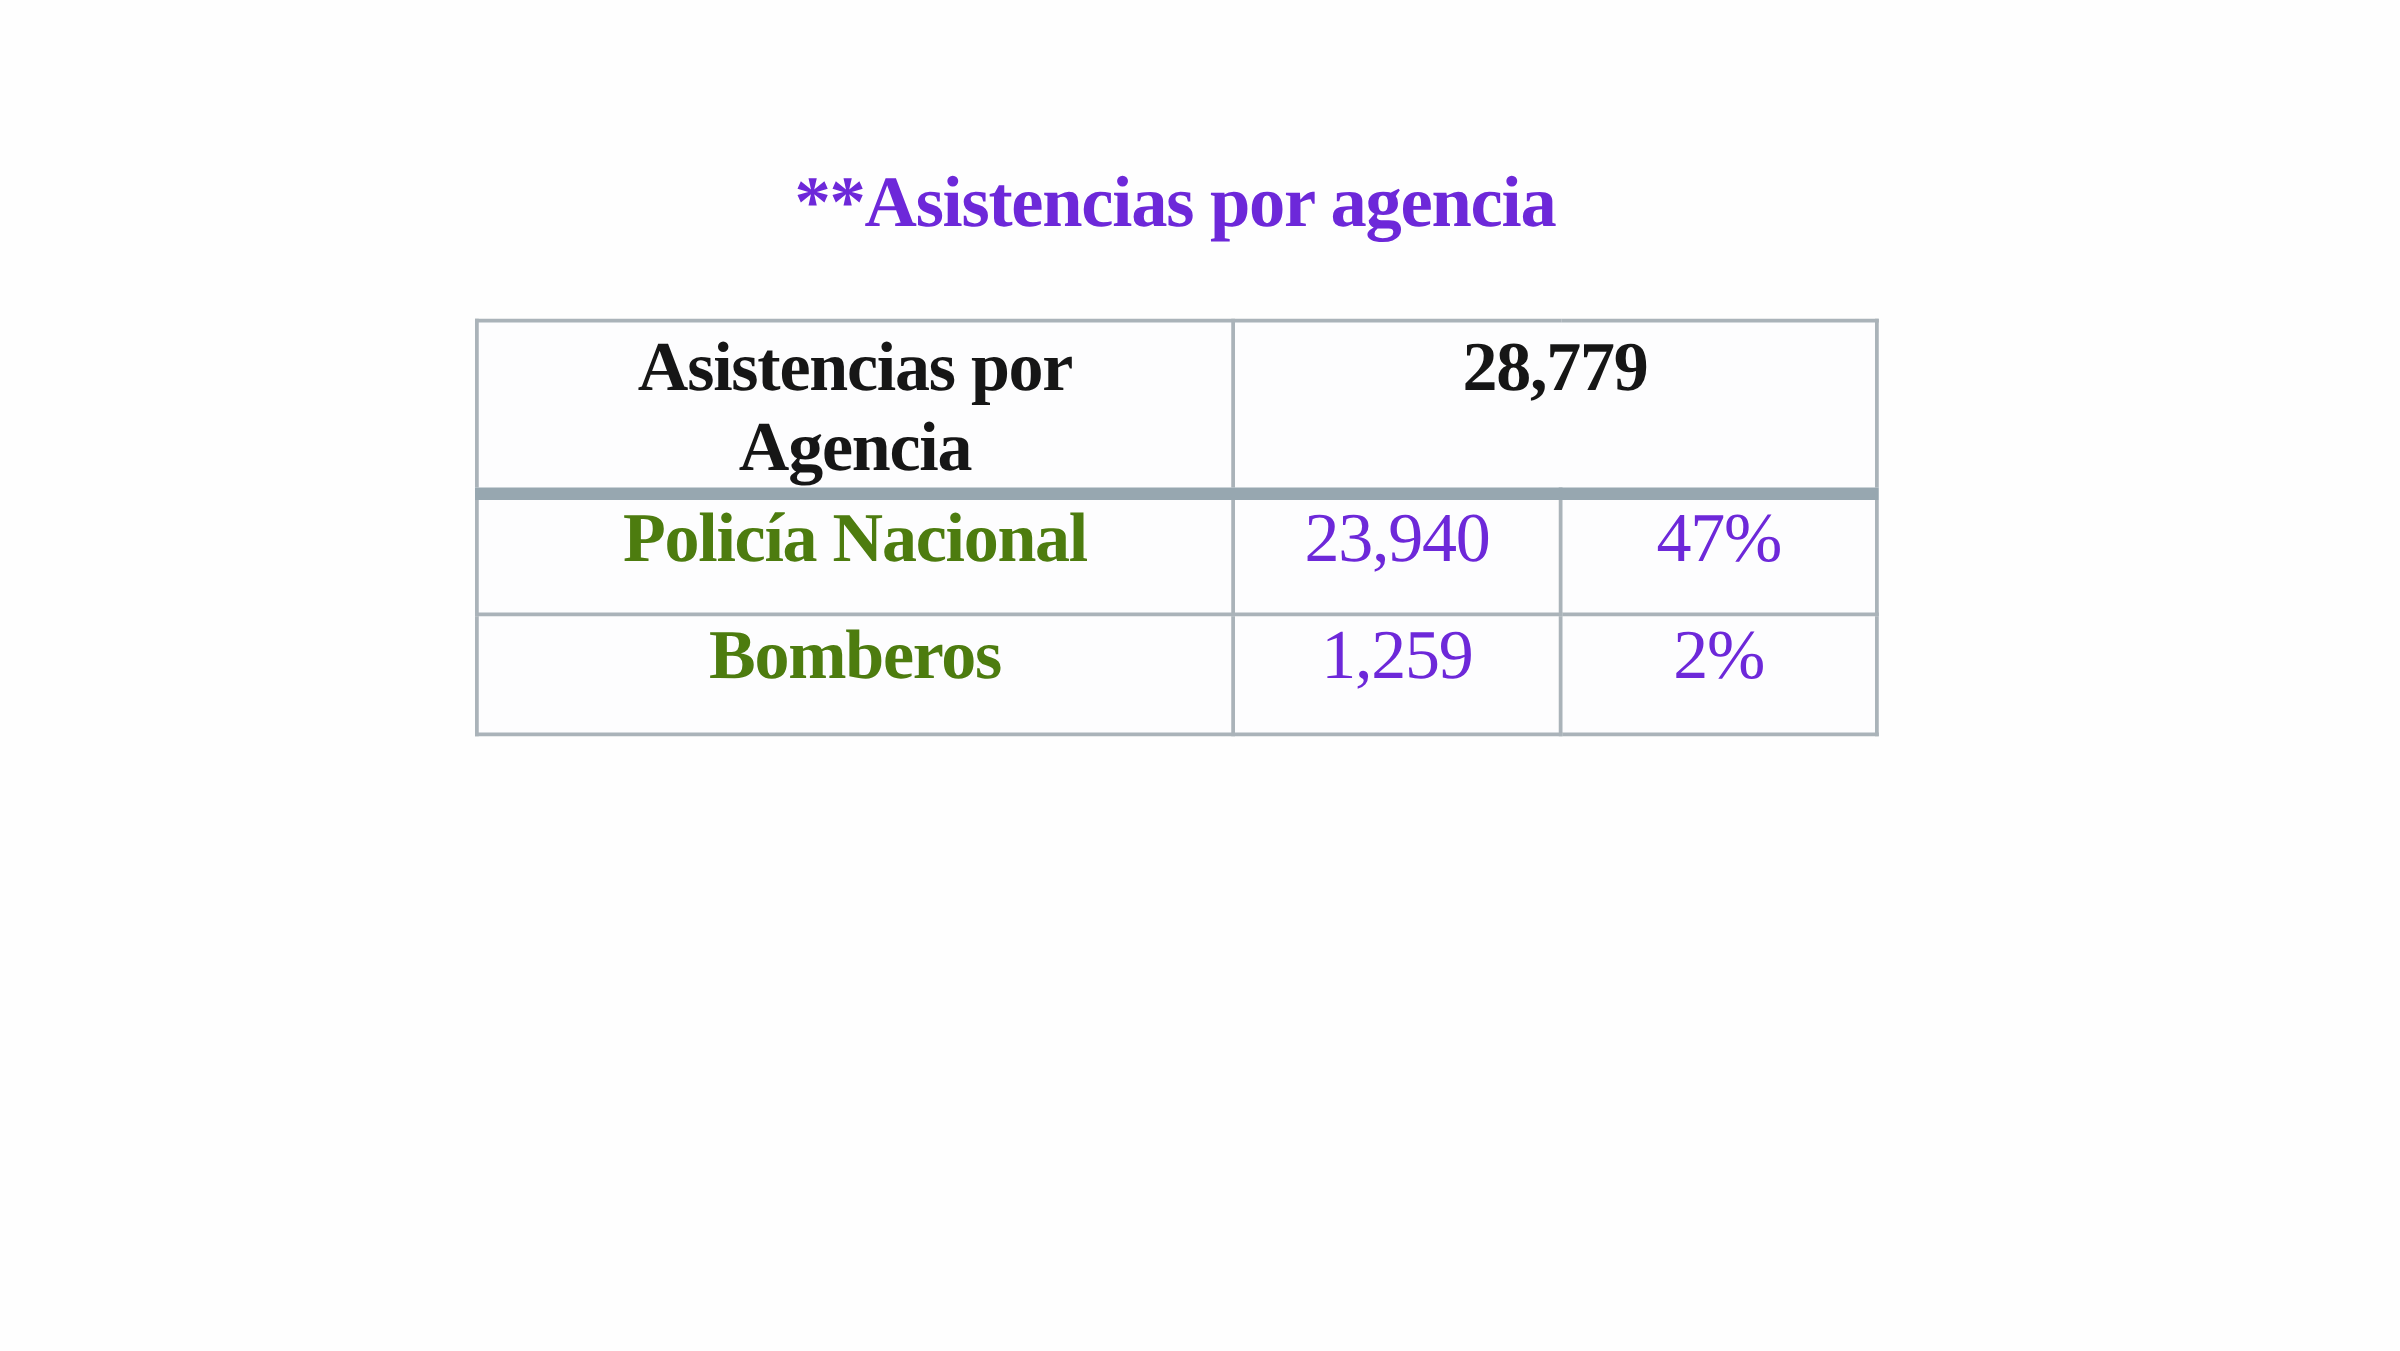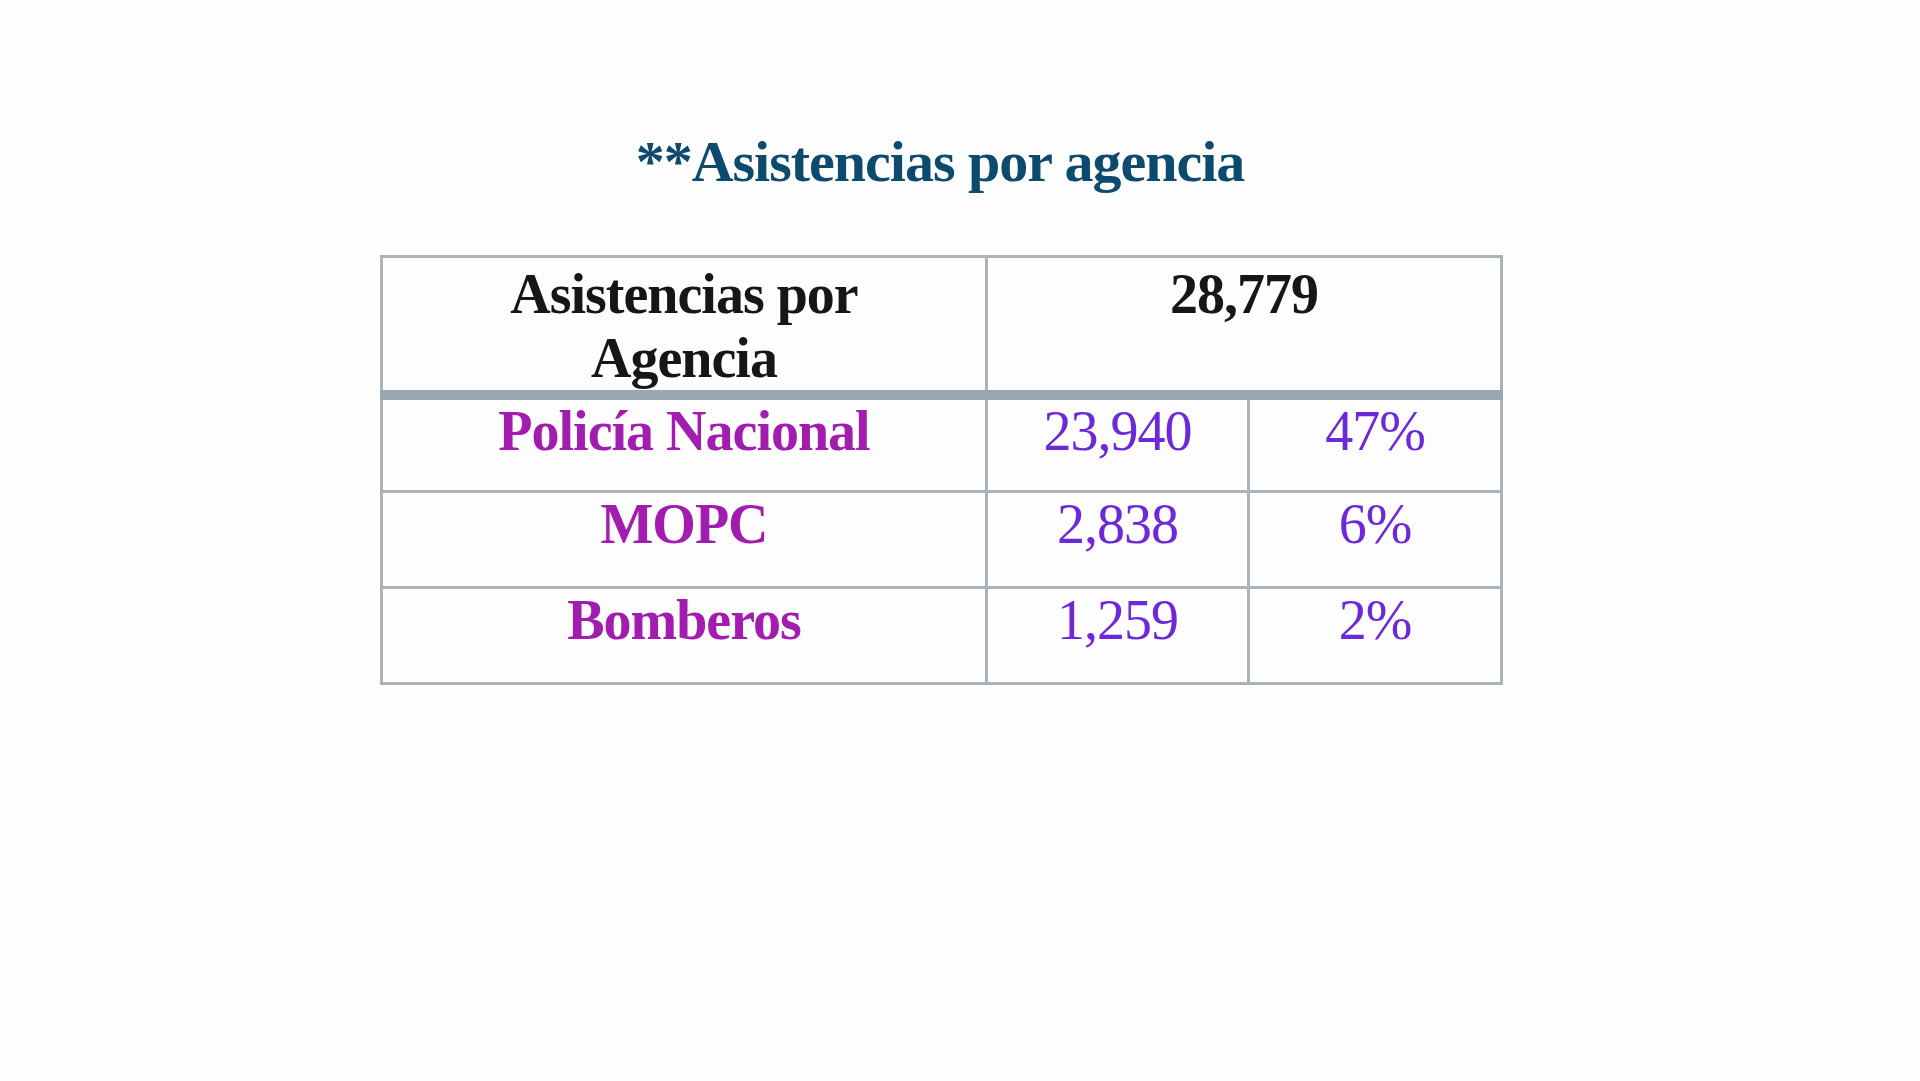--- a/index.html
+++ b/index.html
@@ -12,21 +12,21 @@
     overflow: hidden;
   }
   .doc-title {
     position: absolute;
     left: 380px; top: 126px; width: 1120px;
     text-align: center;
     font-size: 58px;
     font-weight: bold;
     line-height: 72px;
     letter-spacing: -1px;
-    color: #0c4a6e;
+    color: #6d28d9;
   }
   table.agency-table {
     position: absolute;
     left: 380px; top: 255px;
     width: 1120px;
     border-collapse: collapse;
     table-layout: fixed;
     font-size: 56px;
     letter-spacing: -1px;
     background: #fdfdfe;
@@ -50,21 +50,21 @@
     padding-top: 4px;
     border-bottom: 10px solid #97a7b0;
     color: #161616;
   }
   .hdr-label {
     display: inline-block;
     max-width: 470px;
     line-height: 64px;
   }
   .agency-table tbody td { height: 96px; line-height: 58px; padding-top: 2px; }
-  .agency-table td.agency { font-weight: bold; color: #a21caf; }
+  .agency-table td.agency { font-weight: bold; color: #4d7c0f; }
   .agency-table td.count, .agency-table td.pct { font-weight: normal; color: #6d28d9; }
 </style>
 </head>
 <body>
 
 <div class="doc-title">**Asistencias por agencia</div>
 
 <table class="agency-table">
   <colgroup>
     <col class="c1">
@@ -81,23 +81,18 @@
       </th>
     </tr>
   </thead>
   <tbody>
     <tr>
       <td class="agency">Policía Nacional</td>
       <td class="count">23,940</td>
       <td class="pct">47%</td>
     </tr>
     <tr>
-      <td class="agency">MOPC</td>
-      <td class="count">2,838</td>
-      <td class="pct">6%</td>
-    </tr>
-    <tr>
       <td class="agency">Bomberos</td>
       <td class="count">1,259</td>
       <td class="pct">2%</td>
     </tr>
   </tbody>
 </table>
 
 </body></html>

